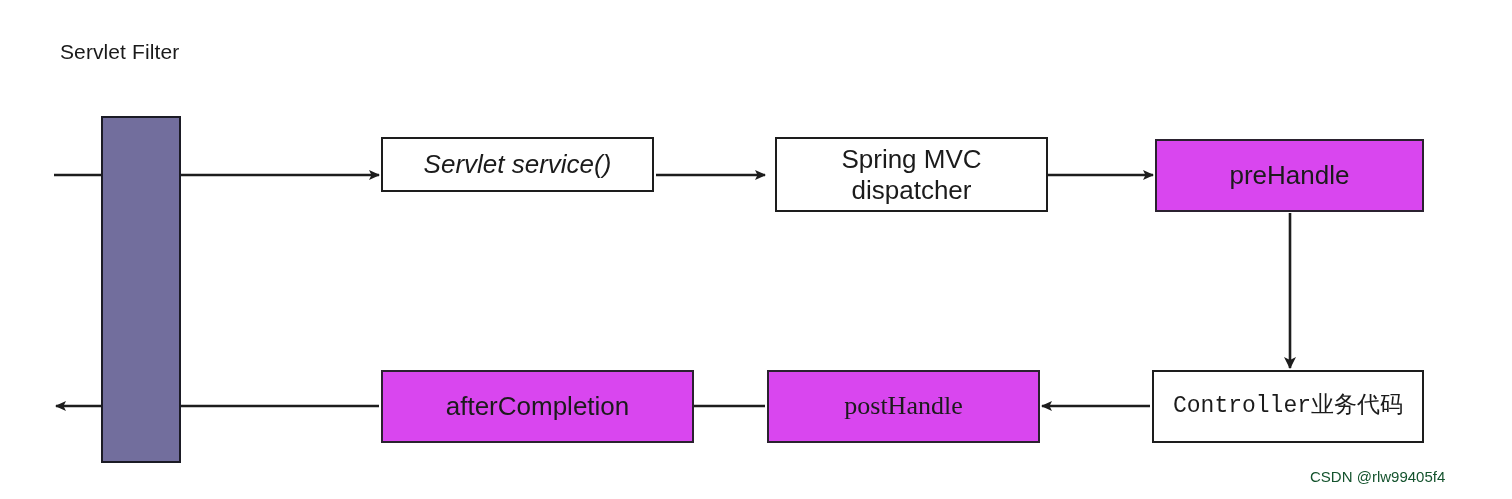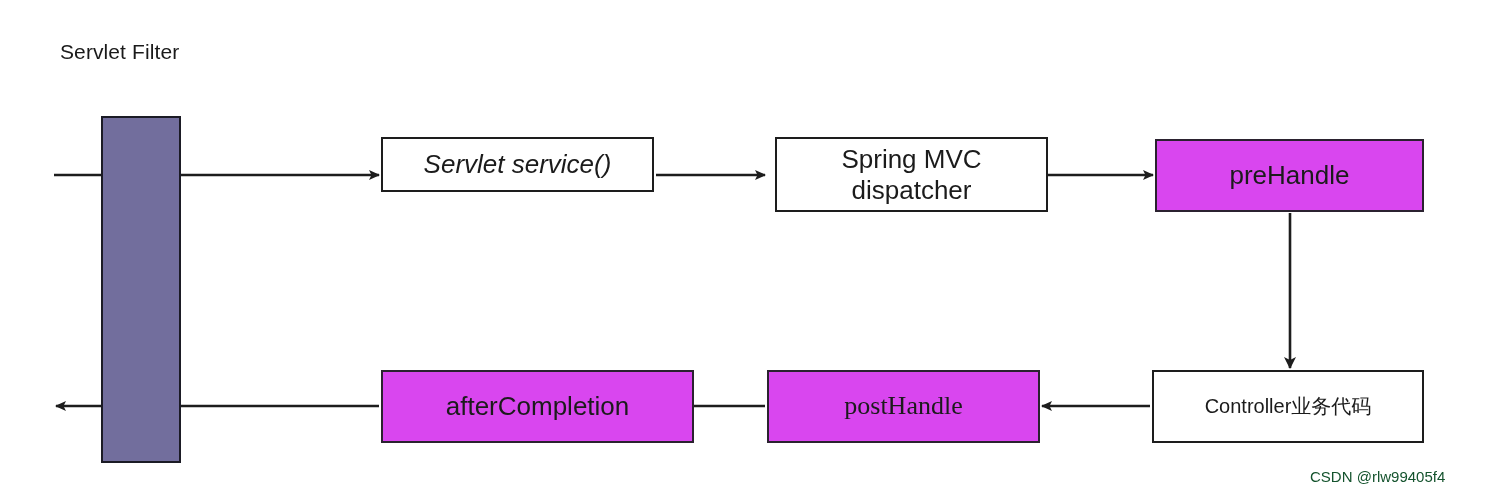--- a/index.html
+++ b/index.html
@@ -50,22 +50,22 @@
     white-space: pre-line;
   }
   .node.plain {
     background: #ffffff;
   }
   .node.lavender {
     background: #d946ef;
     border-color: #2b2230;
   }
   .node.cjk {
-    font-family: Liberation Sans, sans-serif;
-    font-size: 20px;
+    font-family: Liberation Mono, monospace;
+    font-size: 23px;
   }
   .filter-bar {
     position: absolute;
     box-sizing: border-box;
     background: #726e9d;
     border: 2px solid #1b1b25;
   }
   .watermark {
     position: absolute;
     font-size: 15px;

